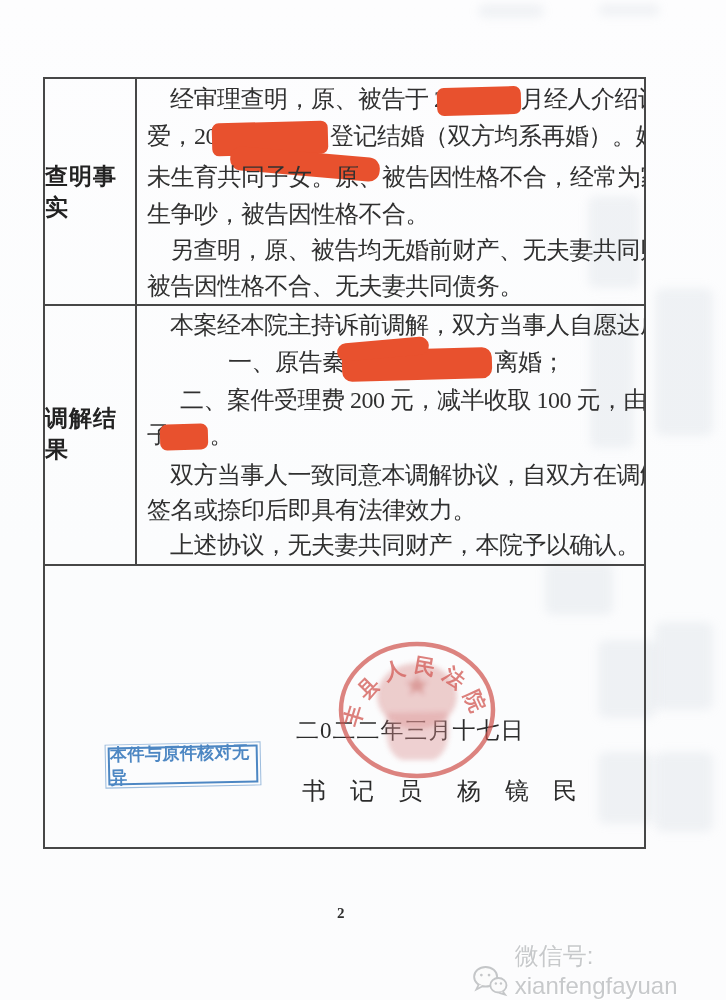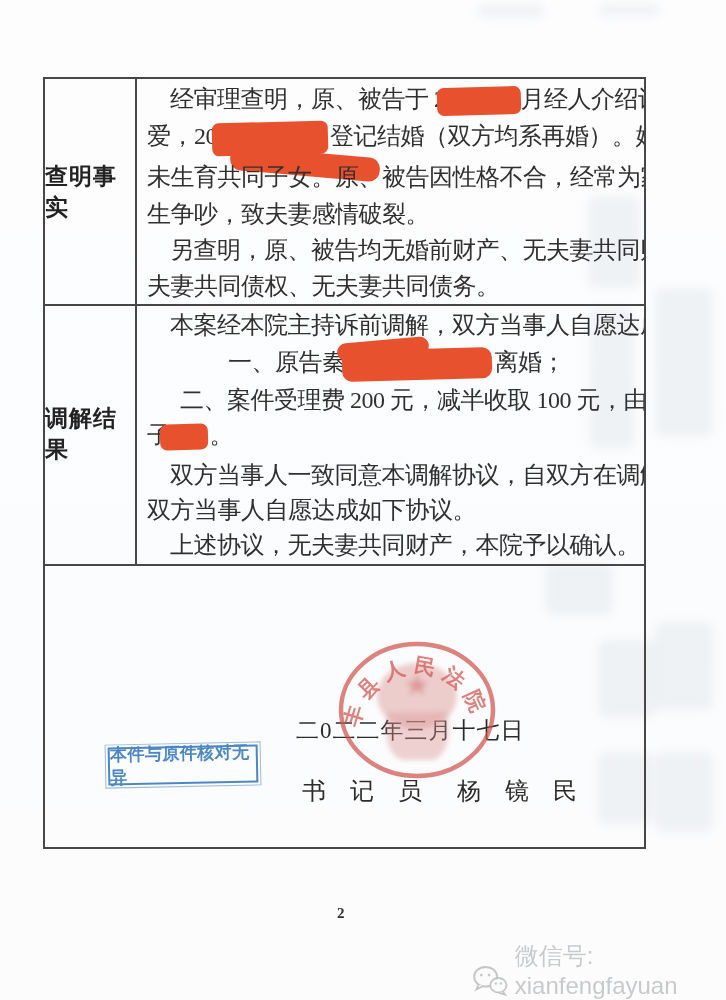--- a/index.html
+++ b/index.html
@@ -92,39 +92,39 @@
 
     <div class="cell facts">
       <div class="tl f1">
         <span>经审理查明，原、被告于 2</span><span class="redact rf1"></span><span>月经人介绍认识并恋</span>
       </div>
       <div class="tl f2">
         <span>爱，20</span><span class="redact rf2"></span><span>登记结婚（双方均系再婚）。婚后，双方</span>
       </div>
       <div class="stroke rf2b"></div>
       <div class="tl f3">未生育共同子女。原、被告因性格不合，经常为家庭琐事发</div>
-      <div class="tl f4">生争吵，致夫妻感情破裂。</div>
+      <div class="tl f4">生争吵，被告因性格不合。</div>
       <div class="tl f5">另查明，原、被告均无婚前财产、无夫妻共同财产、无</div>
-      <div class="tl f6">夫妻共同债权、无夫妻共同债务。</div>
+      <div class="tl f6">被告因性格不合、无夫妻共同债务。</div>
     </div>
 
     <div class="cell mediation">
       <div class="tl m1">本案经本院主持诉前调解，双方当事人自愿达成如下协议：</div>
       <div class="tl m2">
         <span>一、原告秦</span><span class="redact rm2"></span><span>离婚；</span>
       </div>
       <div class="stroke rm2b"></div>
       <div class="tl m3">
         <span>二、案件受理费 200 元，减半收取 100 元，由原告秦</span>
       </div>
       <div class="tl m4">
         <span>子</span><span class="redact rm4"></span><span>。</span>
       </div>
       <div class="tl m5">双方当事人一致同意本调解协议，自双方在调解协议上</div>
-      <div class="tl m6">双方当事人自愿达成如下协议。</div>
+      <div class="tl m6">签名或捺印后即具有法律效力。</div>
       <div class="tl m7">上述协议，无夫妻共同财产，本院予以确认。</div>
     </div>
 
     <div class="sig">
       <div class="sigline dateline">二0二二年三月十七日</div>
       <div class="sigline clerk">
         <span>书 记 员</span>
           <span class="namegap"></span>
           <span>杨 镜 民</span>
       </div>

